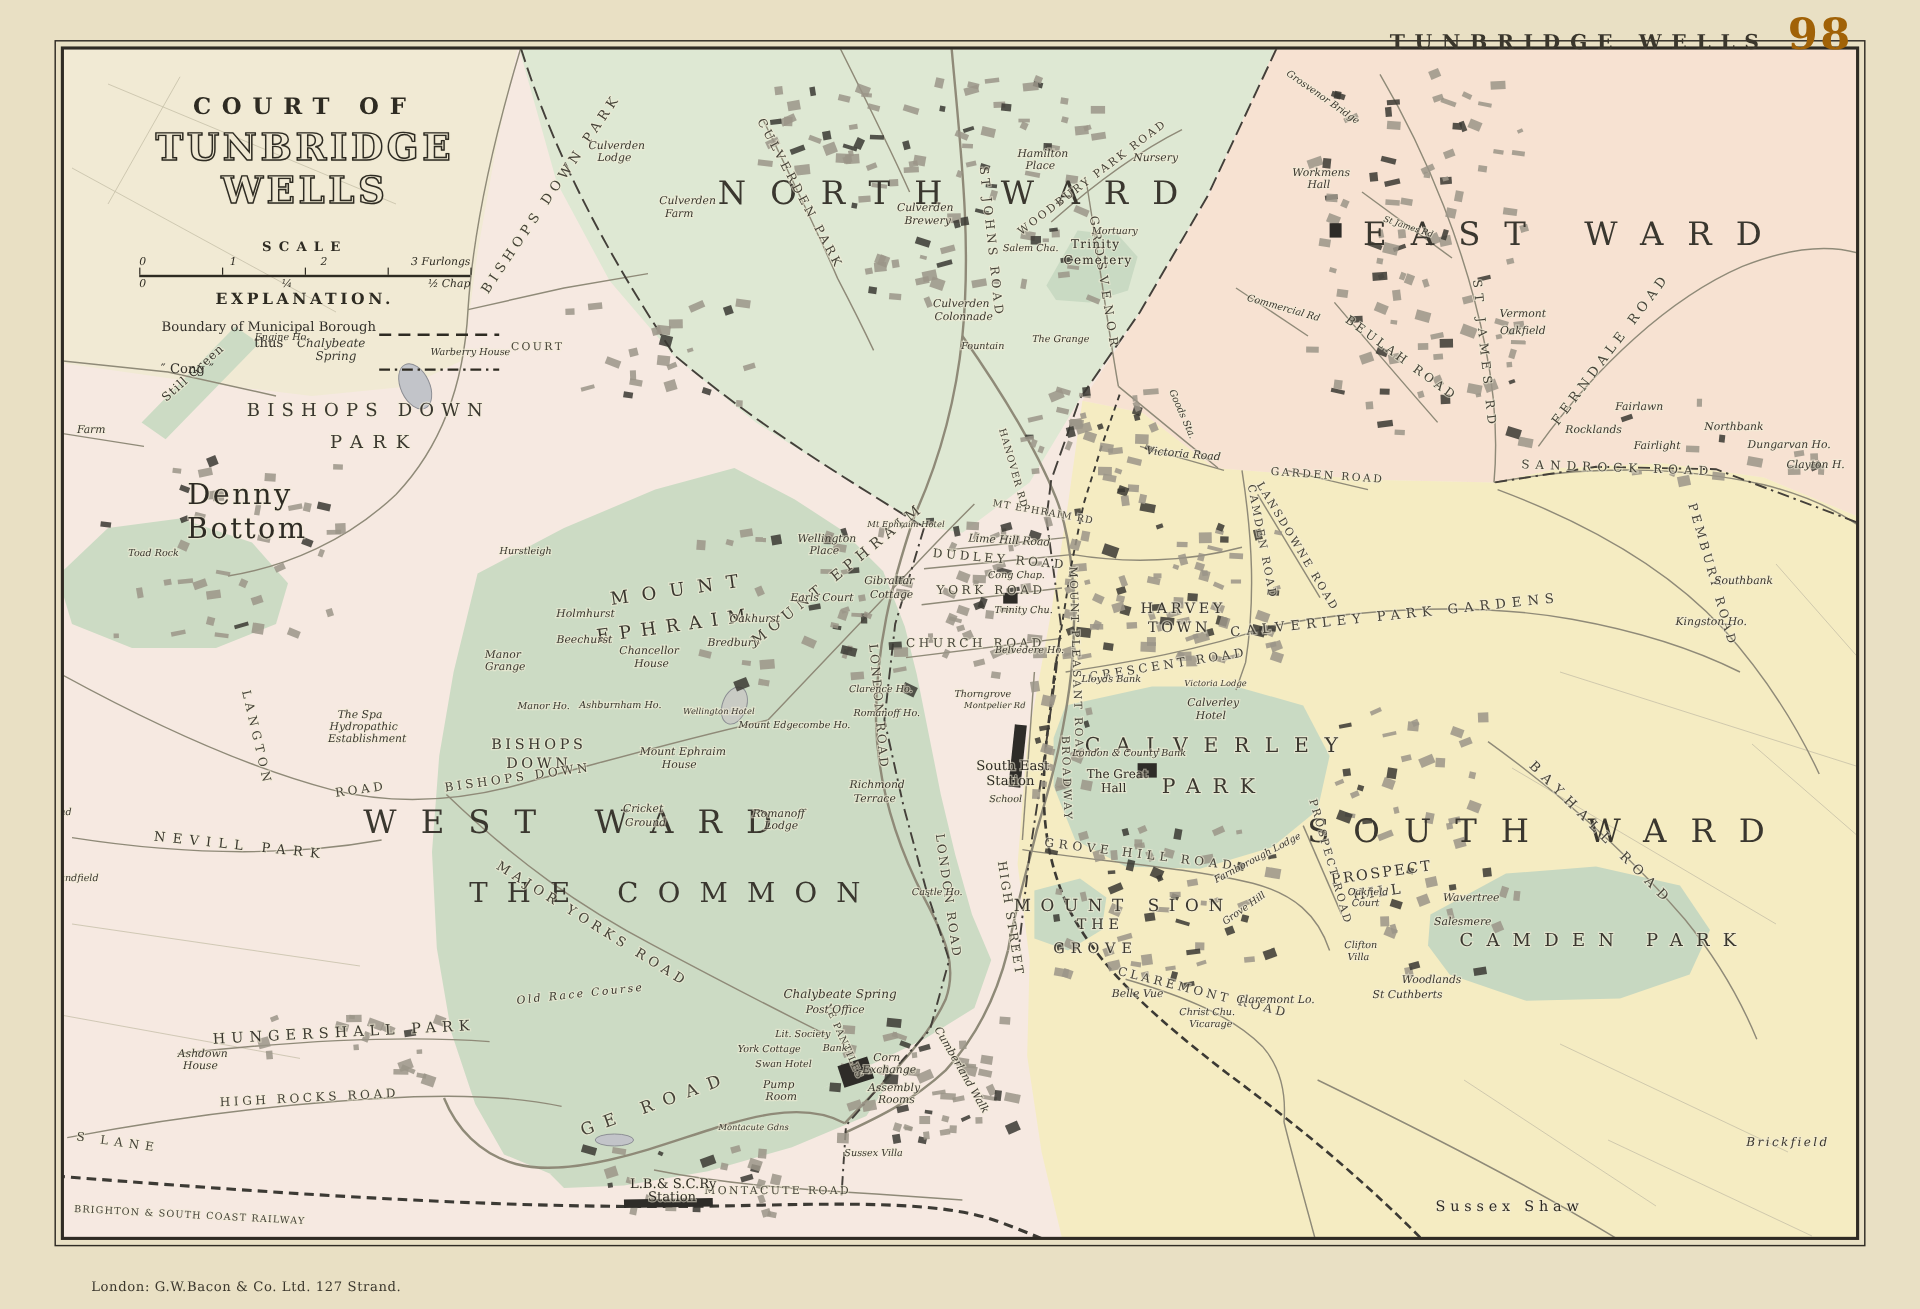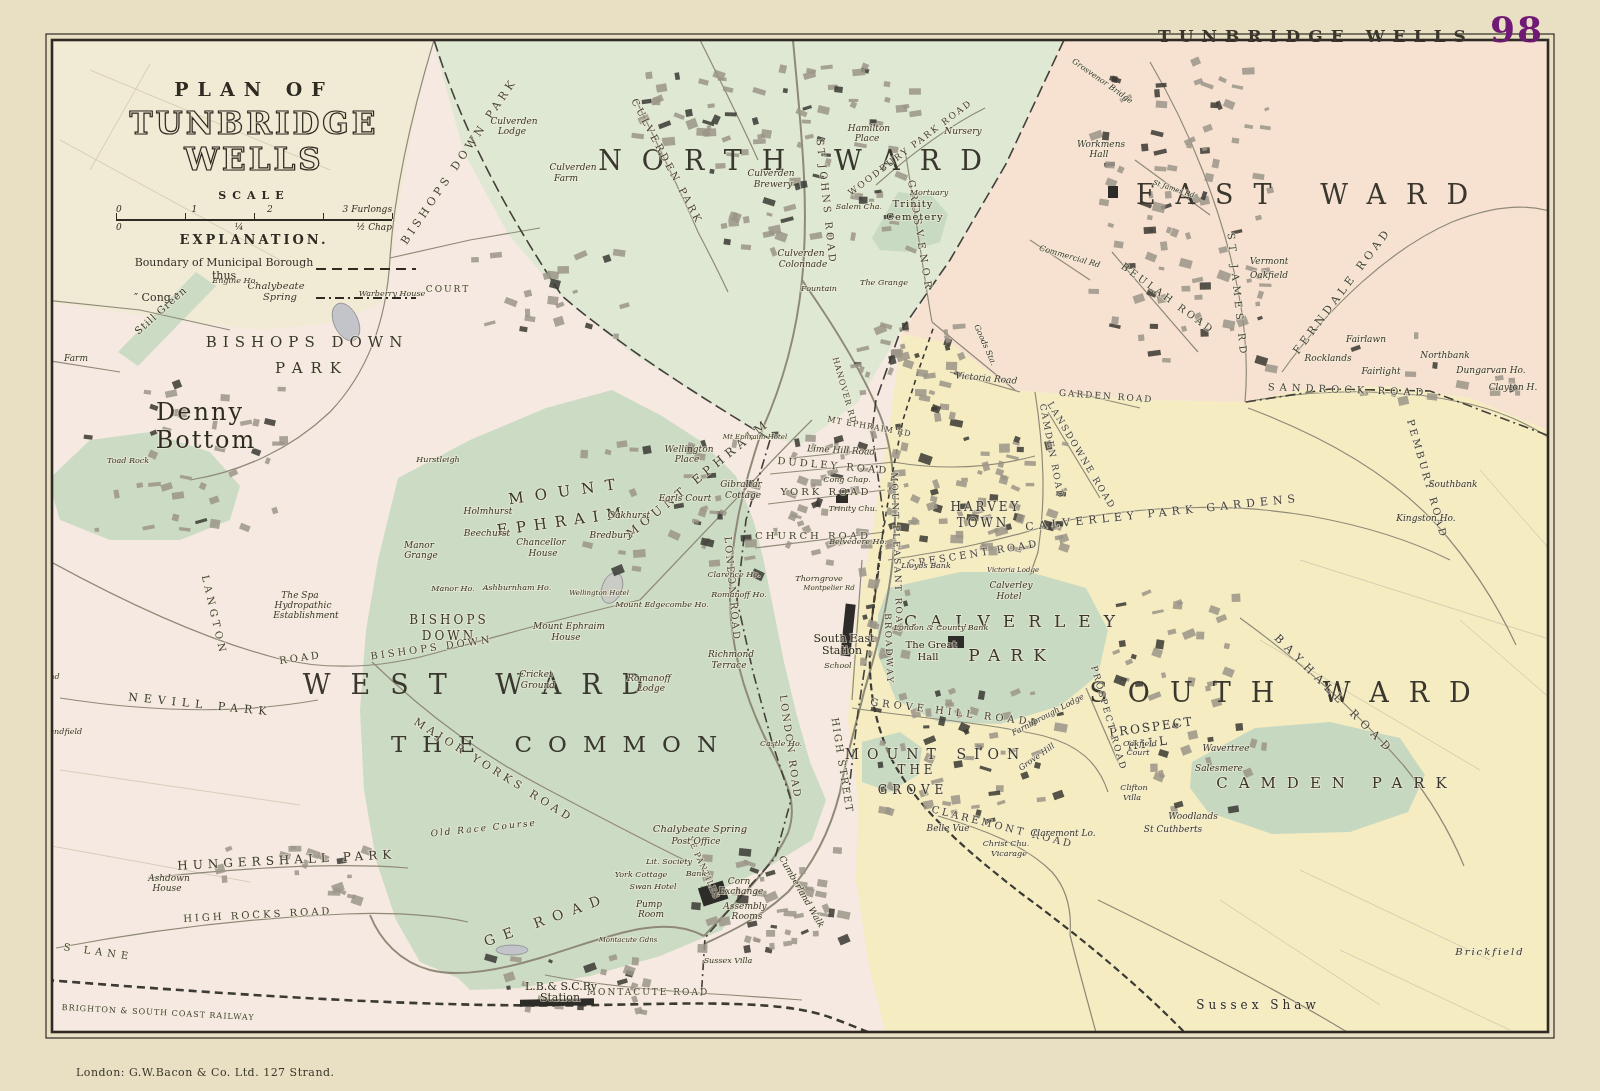--- a/index.html
+++ b/index.html
@@ -2,27 +2,27 @@
 <html><head>
 <meta charset="utf-8">
 <style>
   html,body{margin:0;padding:0;}
   body{width:1600px;height:1091px;overflow:hidden;background:#e9e0c4;font-family:"DejaVu Serif",serif;}
   .sheet{position:absolute;inset:0;}
   svg{position:absolute;left:0;top:0;}
   
   .plate-header{position:absolute;top:8px;right:56px;display:flex;align-items:baseline;gap:16px;color:#2e2b22;}
   .plate-header .hdr-title{font-size:17px;letter-spacing:8px;font-weight:bold;color:#3a362c;}
-  .plate-header .hdr-num{font-size:36px;font-weight:bold;letter-spacing:2px;color:#701a75;}
+  .plate-header .hdr-num{font-size:36px;font-weight:bold;letter-spacing:2px;color:#a16207;}
   
   .title-block{position:absolute;left:86px;top:78px;width:336px;text-align:center;color:#2e2b22;}
   .tb-line1{font-size:19px;letter-spacing:9px;font-weight:bold;}
   .tb-line2{font-size:31px;letter-spacing:3px;font-weight:bold;margin-top:5px;color:#efe8d2;
             -webkit-text-stroke:1.2px #2e2b22;text-shadow:0 0 1px #2e2b22;}
-  .tb-scale-head{font-size:11px;letter-spacing:6px;margin-top:12px;font-weight:bold;}
+  .tb-scale-head{font-size:11px;letter-spacing:6px;margin-top:22px;font-weight:bold;}
   .scalebar{width:276px;margin:2px auto 0 auto;}
   .scale-ticks{display:flex;justify-content:space-between;font-size:9px;font-style:italic;}
   .scale-bar{position:relative;height:5px;border-bottom:2px solid #2e2b22;}
   .scale-bar i{position:absolute;bottom:0;width:1px;height:6px;background:#2e2b22;}
   .scale-ticks2{display:flex;justify-content:space-between;font-size:9px;font-style:italic;margin-top:1px;}
   .tb-expl{font-size:13px;letter-spacing:3px;font-weight:bold;}
   .legend-row{display:flex;align-items:center;justify-content:space-between;font-size:11px;margin-top:9px;padding:0 4px;color:#33302a;margin-left:44px;}
   .legend-row svg{position:static;flex:0 0 auto;}
   
   .imprint{position:absolute;left:76px;bottom:12px;font-size:11px;color:#3a362c;letter-spacing:0.5px;}
@@ -1031,21 +1031,21 @@
       <rect x="52" y="40" width="1496" height="992" stroke-width="2.6"></rect>
     </g>
   </svg>
 
   <div class="plate-header">
     <span class="hdr-title">TUNBRIDGE WELLS</span>
     <span class="hdr-num">98</span>
   </div>
 
   <div class="title-block">
-    <div class="tb-line1">PLAN OF</div>
+    <div class="tb-line1">COURT OF</div>
     <div class="tb-line2">TUNBRIDGE WELLS</div>
     <div class="tb-scale-head">SCALE</div>
     <div class="scalebar">
       <div class="scale-ticks">
         <span>0</span>
         <span>1</span>
         <span>2</span>
         <span>3 Furlongs</span>
       </div>
       <div class="scale-bar">

